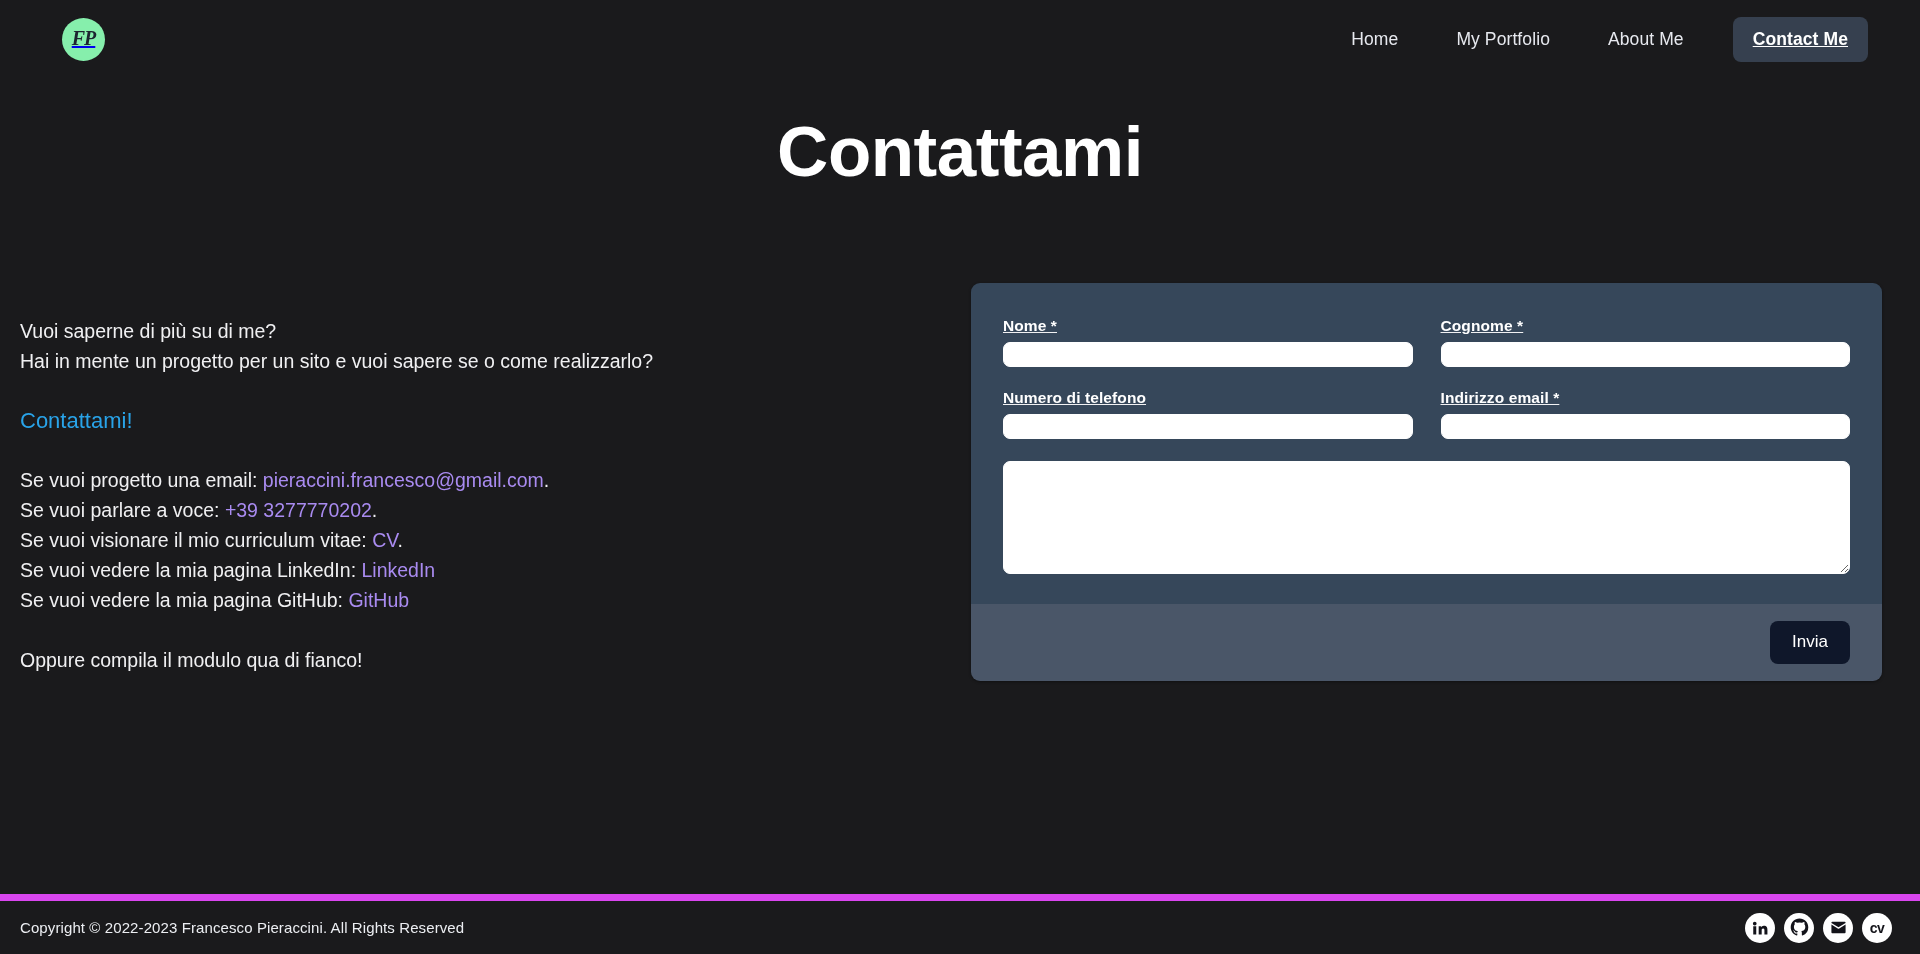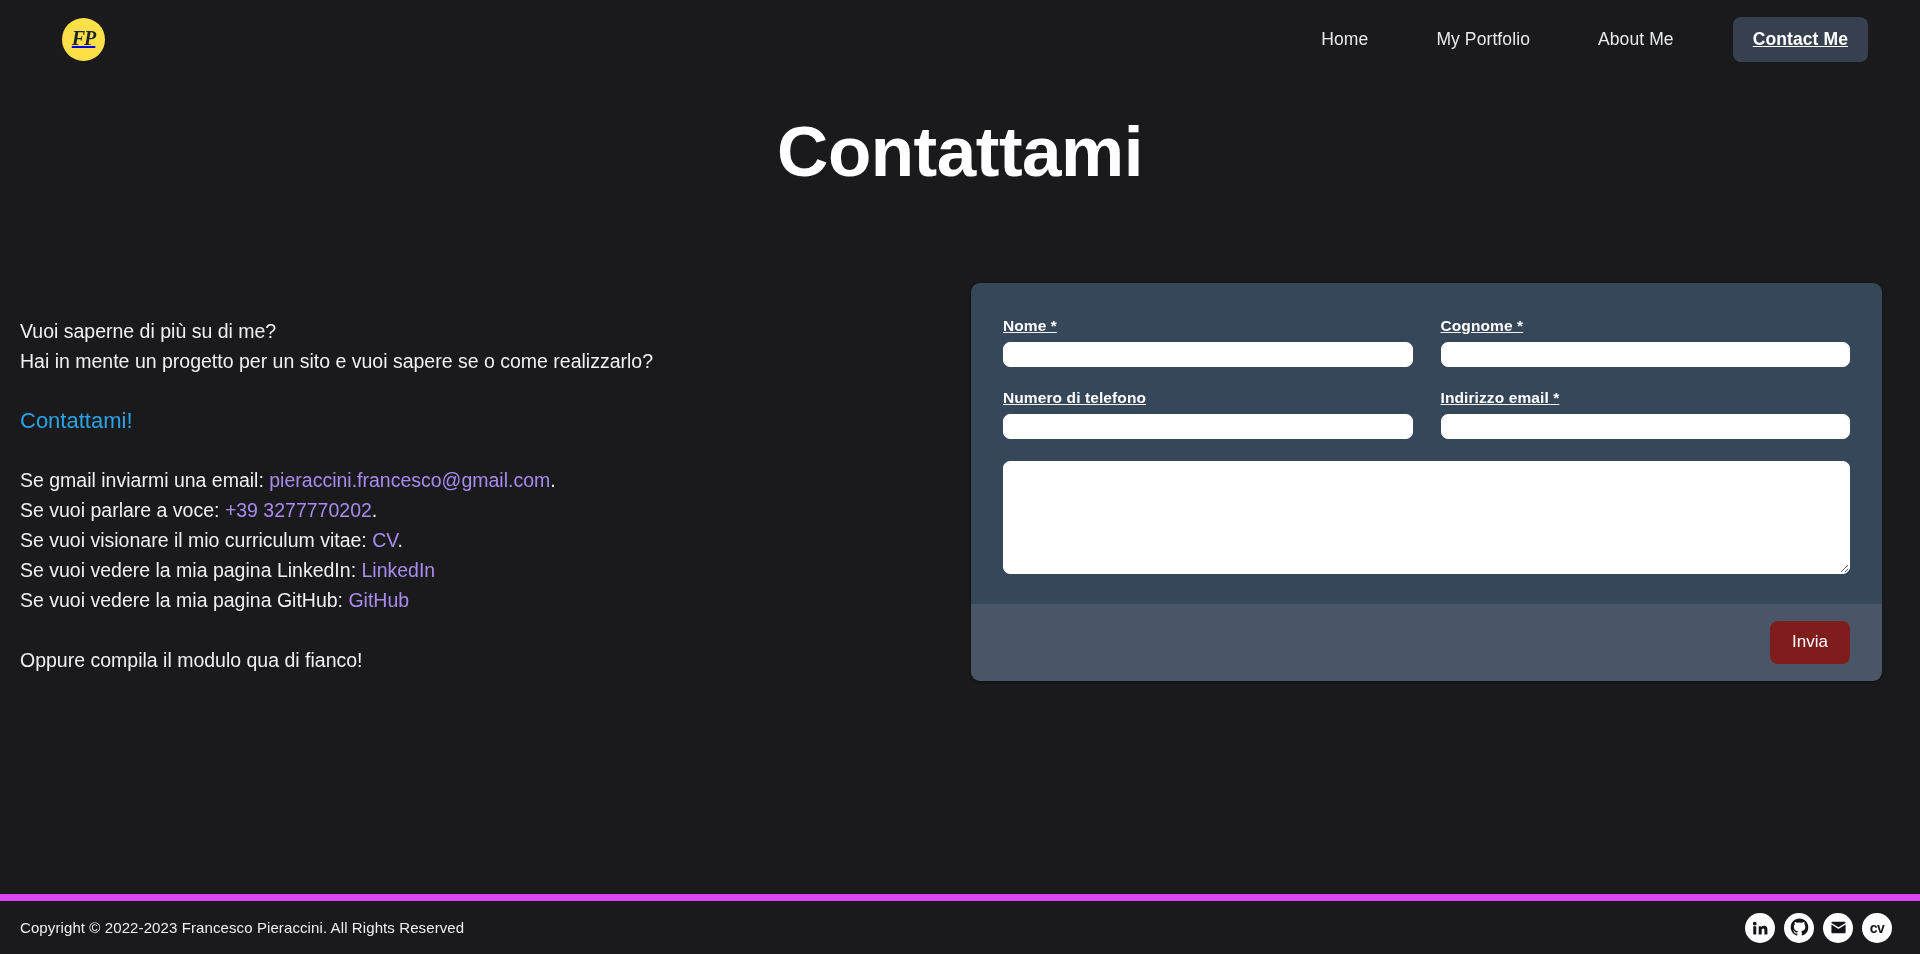--- a/index.html
+++ b/index.html
@@ -27,41 +27,41 @@
     display: flex;
     align-items: center;
     justify-content: space-between;
     padding: 0 52px 0 62px;
   }
 
   .brand-logo {
     width: 43px;
     height: 43px;
     border-radius: 50%;
-    background: #fde047;
+    background: #86efac;
     display: flex;
     align-items: center;
     justify-content: center;
     flex: none;
   }
   .brand-logo-text {
     font-family: "Liberation Serif", serif;
     font-style: italic;
     font-weight: 700;
     font-size: 20px;
     color: #1c2430;
     letter-spacing: -1px;
     line-height: 1;
     transform: translateY(-1px);
   }
 
   .main-nav {
     display: flex;
     align-items: center;
-    gap: 14px;
+    gap: 4px;
   }
   .nav-link {
     font-size: 17.5px;
     color: #e7e9ef;
     text-decoration: none;
     padding: 10px 27px;
     white-space: nowrap;
     letter-spacing: 0.1px;
   }
   .nav-link.is-cta {
@@ -186,21 +186,21 @@
   }
   .form-card-footer {
     background: #4a5668;
     height: 77px;
     display: flex;
     align-items: center;
     justify-content: flex-end;
     padding-right: 32px;
   }
   .submit-button {
-    background: #7f1d1d;
+    background: #0f172a;
     color: #ffffff;
     border: none;
     border-radius: 8px;
     font-family: "Liberation Sans", sans-serif;
     font-size: 17px;
     font-weight: 400;
     padding: 11px 22px;
     cursor: pointer;
     line-height: 1.2;
   }
@@ -273,21 +273,21 @@
 <section class="intro-column">
 
   <p class="intro-line">Vuoi saperne di più su di me?</p>
   <p class="intro-line">Hai in mente un progetto per un sito e vuoi sapere se o come realizzarlo?</p>
 
   <h2 class="intro-heading">Contattami!</h2>
 
   <div class="contact-list">
 
     <p class="contact-line">
-      <span>Se gmail inviarmi una email: </span><a class="link-accent" href="#">pieraccini.francesco@gmail.com</a><span>.</span>
+      <span>Se vuoi progetto una email: </span><a class="link-accent" href="#">pieraccini.francesco@gmail.com</a><span>.</span>
     </p>
 
     <p class="contact-line">
       <span>Se vuoi parlare a voce: </span><a class="link-accent" href="#">+39 3277770202</a><span>.</span>
     </p>
 
     <p class="contact-line">
       <span>Se vuoi visionare il mio curriculum vitae: </span><a class="link-accent" href="#">CV</a><span>.</span>
     </p>
 

